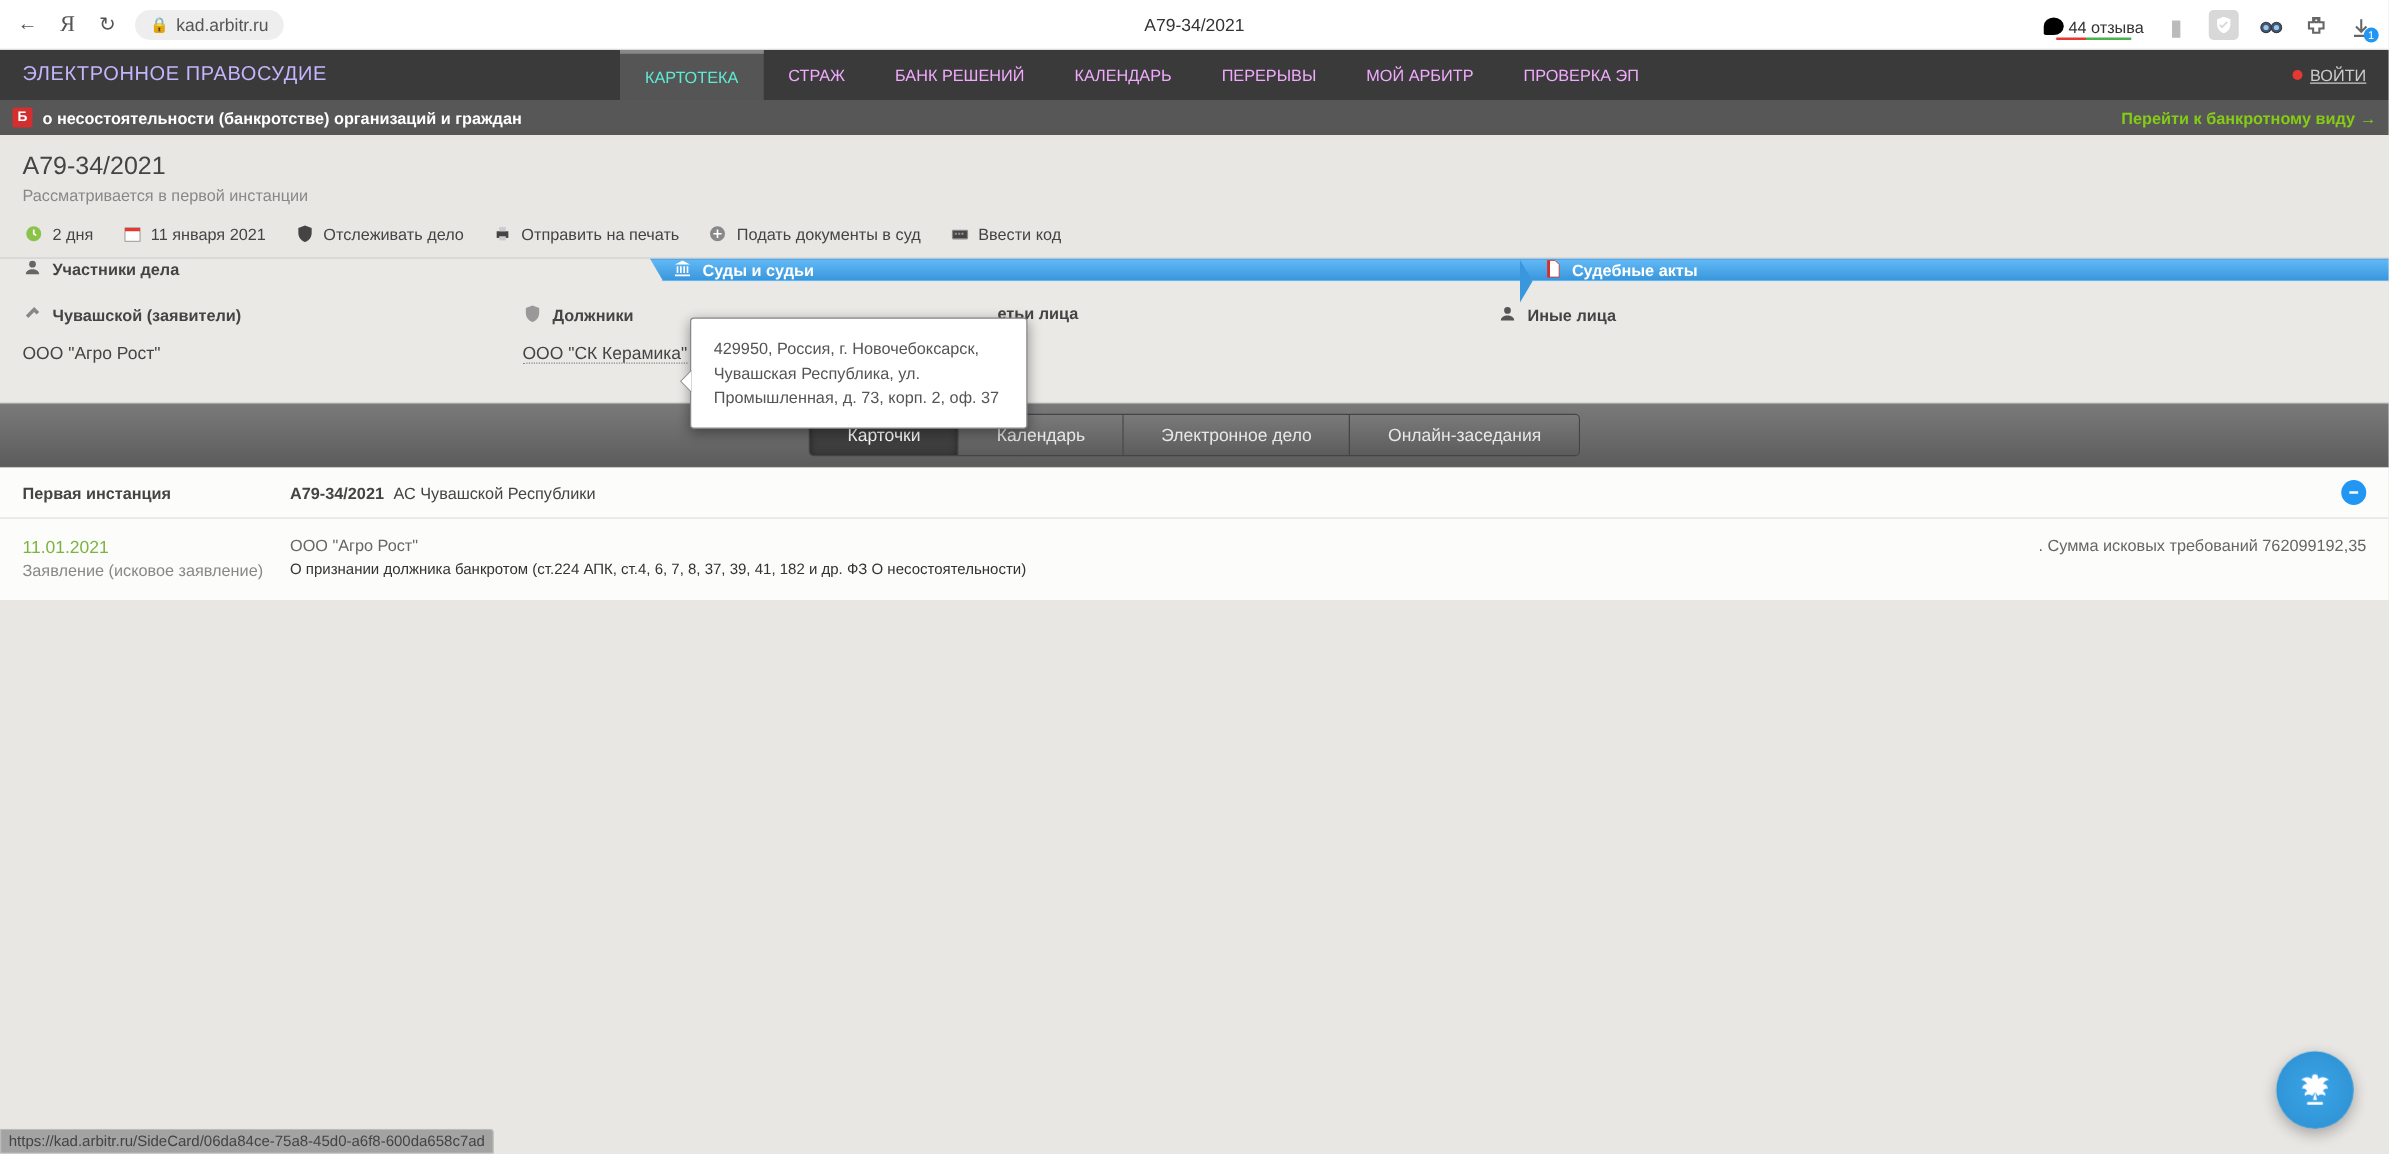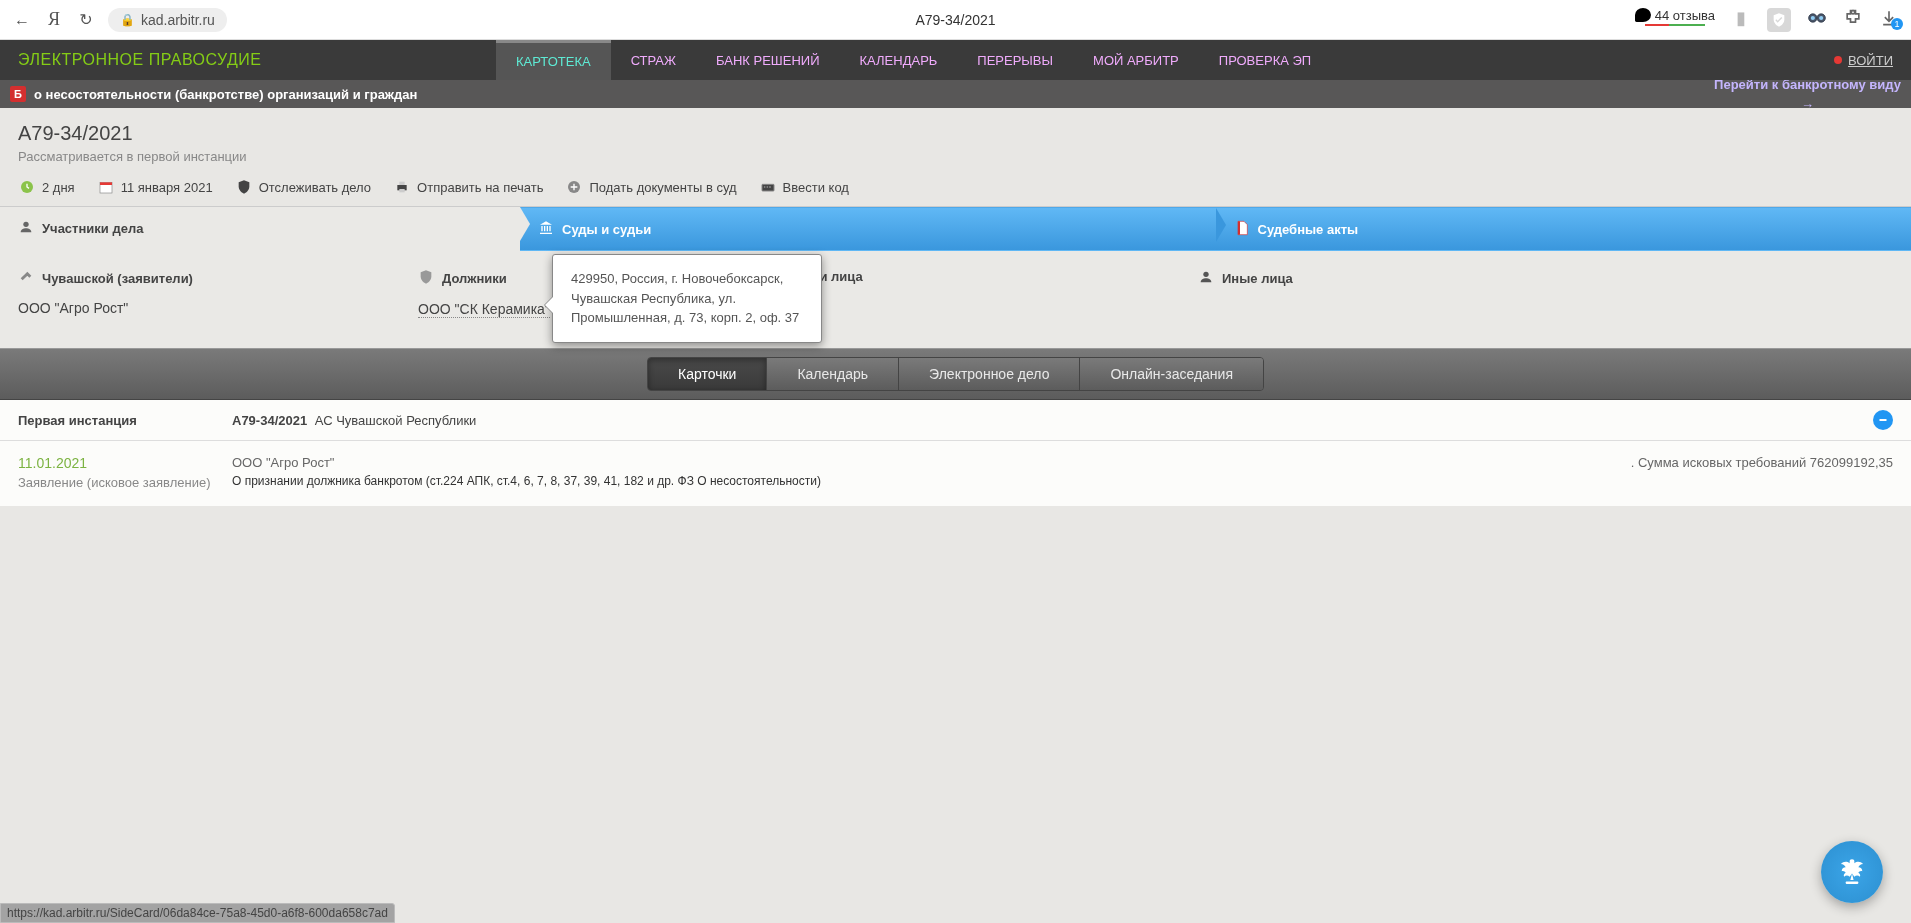--- a/index.html
+++ b/index.html
@@ -4,52 +4,52 @@
 <style>
 * { margin: 0; padding: 0; box-sizing: border-box; font-family: Arial, sans-serif; }
 body { background: #e8e7e4; width: 1911px; overflow: hidden; }
 
 
 .browser-bar { height: 40px; background: #fff; border-bottom: 1px solid #ddd; display: flex; align-items: center; padding: 0 12px; gap: 12px; }
 .browser-bar .nav-btn { width: 20px; height: 20px; display: flex; align-items: center; justify-content: center; color: #555; cursor: pointer; }
 .url-box { background: #eee; border-radius: 14px; padding: 4px 12px; display: flex; align-items: center; gap: 6px; color: #555; font-size: 14px; }
 .url-box .lock { font-size: 12px; }
 .tab-title { position: absolute; left: 50%; transform: translateX(-50%); font-size: 14px; color: #333; }
-.browser-right { margin-left: auto; display: flex; align-items: flex-start; gap: 16px; }
+.browser-right { margin-left: auto; display: flex; align-items: flex-end; gap: 16px; }
 .reviews-btn { display: flex; align-items: center; gap: 4px; font-size: 13px; color: #333; cursor: pointer; }
 .reviews-btn .dot { width: 16px; height: 14px; background: #000; border-radius: 50% 50% 50% 10%; }
 .reviews-underline { width: 60px; height: 2px; background: linear-gradient(to right, #e53935 40%, #4caf50 40%); margin-top: 1px; }
 .ext-icon { width: 20px; height: 20px; display: flex; align-items: center; justify-content: center; color: #888; font-size: 18px; }
 
 
 .top-nav { height: 40px; background: #3a3a3a; display: flex; align-items: center; color: #aaa; font-size: 13px; position: relative; }
-.logo-text { color: #84cc16; font-size: 16px; font-weight: 300; letter-spacing: 0.5px; padding: 0 18px; }
+.logo-text { color: #c4b5fd; font-size: 16px; font-weight: 300; letter-spacing: 0.5px; padding: 0 18px; }
 .nav-items { display: flex; margin-left: auto; margin-right: auto; position: absolute; left: 496px; }
 .nav-item { padding: 0 20px; height: 40px; display: flex; align-items: center; cursor: pointer; color: #f0abfc; }
 .nav-item.active { background: #555; color: #5eead4; border-top: 3px solid #888; }
 .login-btn { margin-left: auto; padding: 0 18px; color: #ccc; display: flex; align-items: center; gap: 6px; cursor: pointer; text-decoration: underline; }
 .login-btn .red-dot { width: 8px; height: 8px; background: #e53935; border-radius: 50%; }
 
 
 .red-banner { height: 28px; background: #585757; display: flex; align-items: center; padding: 0 10px; color: #fff; font-size: 13px; font-weight: bold; }
 .red-banner .b-icon { width: 16px; height: 16px; background: #d32f2f; border-radius: 2px; display: flex; align-items: center; justify-content: center; font-size: 11px; margin-right: 8px; }
-.red-banner .right-link { margin-left: auto; cursor: pointer; display: flex; align-items: center; gap: 4px; color: #c4b5fd; flex-direction: column; }
+.red-banner .right-link { margin-left: auto; cursor: pointer; display: flex; align-items: center; gap: 4px; color: #84cc16; }
 
 
 .case-header { padding: 14px 18px 8px; background: #e8e7e4; }
 .case-number { font-size: 20px; color: #444; font-weight: 400; }
 .case-status { font-size: 13px; color: #888; margin-top: 4px; }
 
 
 .action-bar { padding: 6px 18px 10px; display: flex; align-items: center; gap: 22px; font-size: 13px; color: #444; border-bottom: 1px solid #ccc; }
 .action-item { display: flex; align-items: center; gap: 6px; cursor: pointer; }
 .action-item .ico { width: 18px; height: 18px; display: inline-flex; align-items: center; justify-content: center; }
 
 
-.tabs-row { display: flex; height: 44px; }
+.tabs-row { display: flex; height: 18px; }
 .tab-part { display: flex; align-items: center; gap: 8px; padding: 0 18px; font-size: 13px; font-weight: bold; border-bottom: 1px solid transparent; cursor: pointer; }
 .tab-participants { width: 520px; background: #eae9e6; color: #444; position: relative; }
 .tab-participants::after { content: ""; position: absolute; right: -10px; top: 0; width: 0; height: 0; border-top: 17px solid transparent; border-bottom: 17px solid transparent; border-left: 10px solid #eae9e6; z-index: 2; }
 .tab-courts { flex: 1; background: linear-gradient(#60b8f5, #3a97dd); color: #fff; border-top: 1px solid #4fa8e8; position: relative; }
 .tab-courts::after { content: ""; position: absolute; right: -10px; top: 0; width: 0; height: 0; border-top: 17px solid transparent; border-bottom: 17px solid transparent; border-left: 10px solid #3a97dd; z-index: 2; }
 .tab-acts { flex: 1; background: linear-gradient(#60b8f5, #3a97dd); color: #fff; border-top: 1px solid #4fa8e8; }
 
 
 .parties { display: flex; background: #eae9e6; padding: 18px 18px 30px; position: relative; }
 .party-col { flex: 1; }

